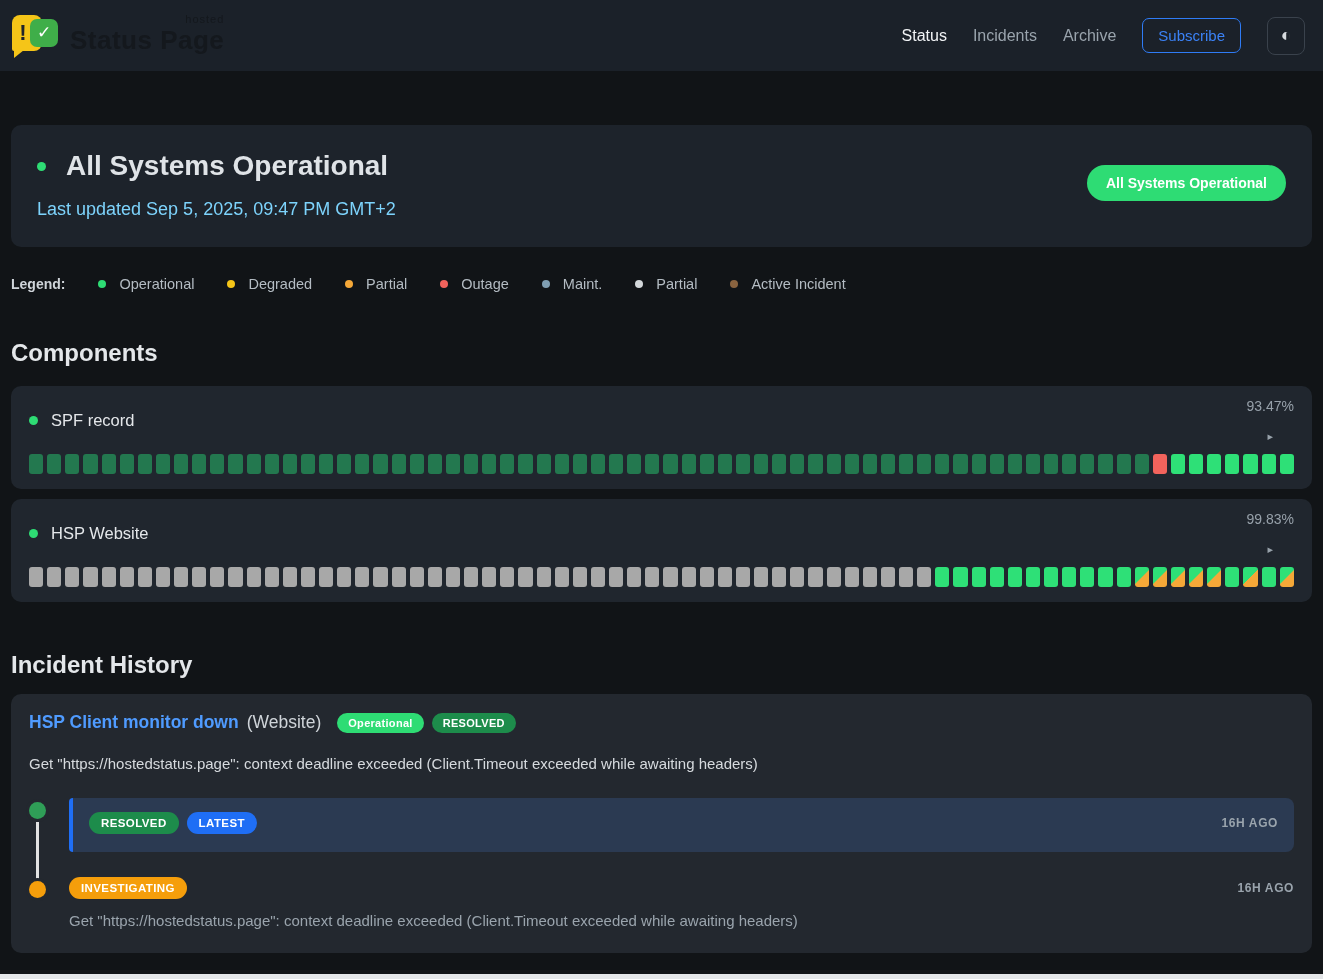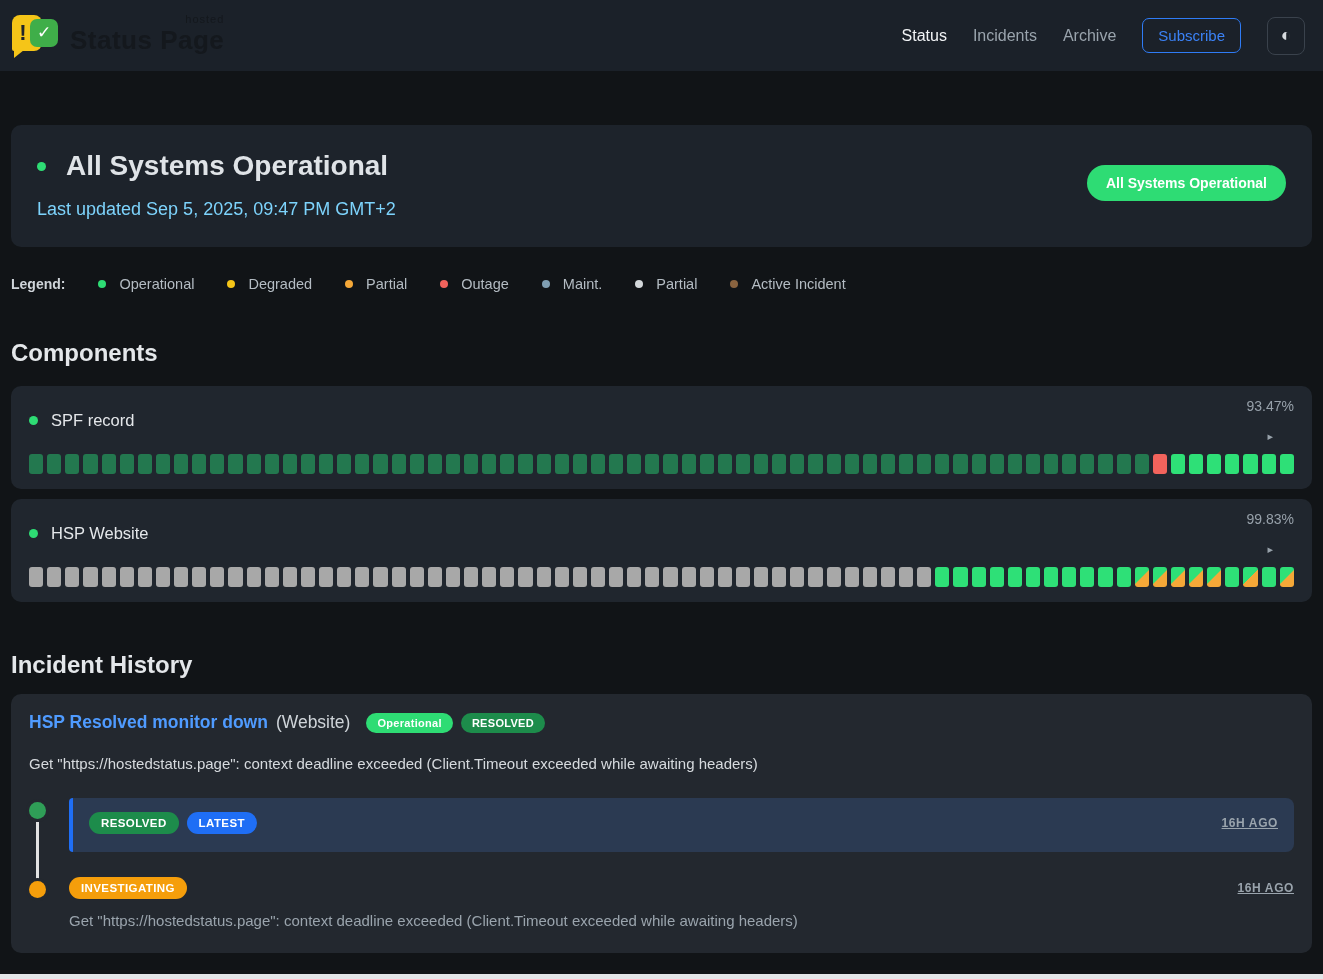--- a/index.html
+++ b/index.html
@@ -147,21 +147,21 @@
   }
   .update-head { display: flex; align-items: center; justify-content: space-between; }
   .badge-row { display: flex; gap: 8px; }
   .badge {
     color: #fff; font-weight: bold; font-size: 11.5px; letter-spacing: 0.4px;
     padding: 5px 12px; border-radius: 12px; white-space: nowrap;
   }
   .badge-resolved { background: #1d8c4b; }
   .badge-latest { background: #1f6ef5; }
   .badge-investigating { background: #f59e0b; }
-  .update-time { font-size: 12px; font-weight: bold; color: #9aa4ad; letter-spacing: 0.6px; text-decoration: underline; }
+  .update-time { font-size: 12px; font-weight: bold; color: #9aa4ad; letter-spacing: 0.6px; }
   .update-text { margin-top: 15px; font-size: 15px; color: #b8bfc6; }
   .update-plain .update-text { margin-top: 13px; color: #9aa4ad; }
 
   .footer-strip {
     position: absolute; left: 0; bottom: 0; width: 100%; height: 5px;
     background: #e4e6e8;
   }
 </style>
 </head>
 <body>
@@ -405,21 +405,21 @@
         <div class="bar bar-bright"></div>
         <div class="bar bar-diag"></div>
       </div>
   </div>
 
   <h2 class="section-h incident-section-h">Incident History</h2>
 
 
   <div class="incident-card">
     <div class="incident-title-row">
-      <span class="incident-title">HSP Resolved monitor down</span>
+      <span class="incident-title">HSP Client monitor down</span>
       <span class="incident-component">(Website)</span>
       <span class="pill pill-operational">Operational</span>
       <span class="pill pill-resolved-hdr">RESOLVED</span>
     </div>
     <div class="incident-desc">Get "https://hostedstatus.page": context deadline exceeded (Client.Timeout exceeded while awaiting headers)</div>
 
     <div class="timeline">
       <div class="update has-line">
         <span class="node node-green"></span>
         <div class="update-box">

